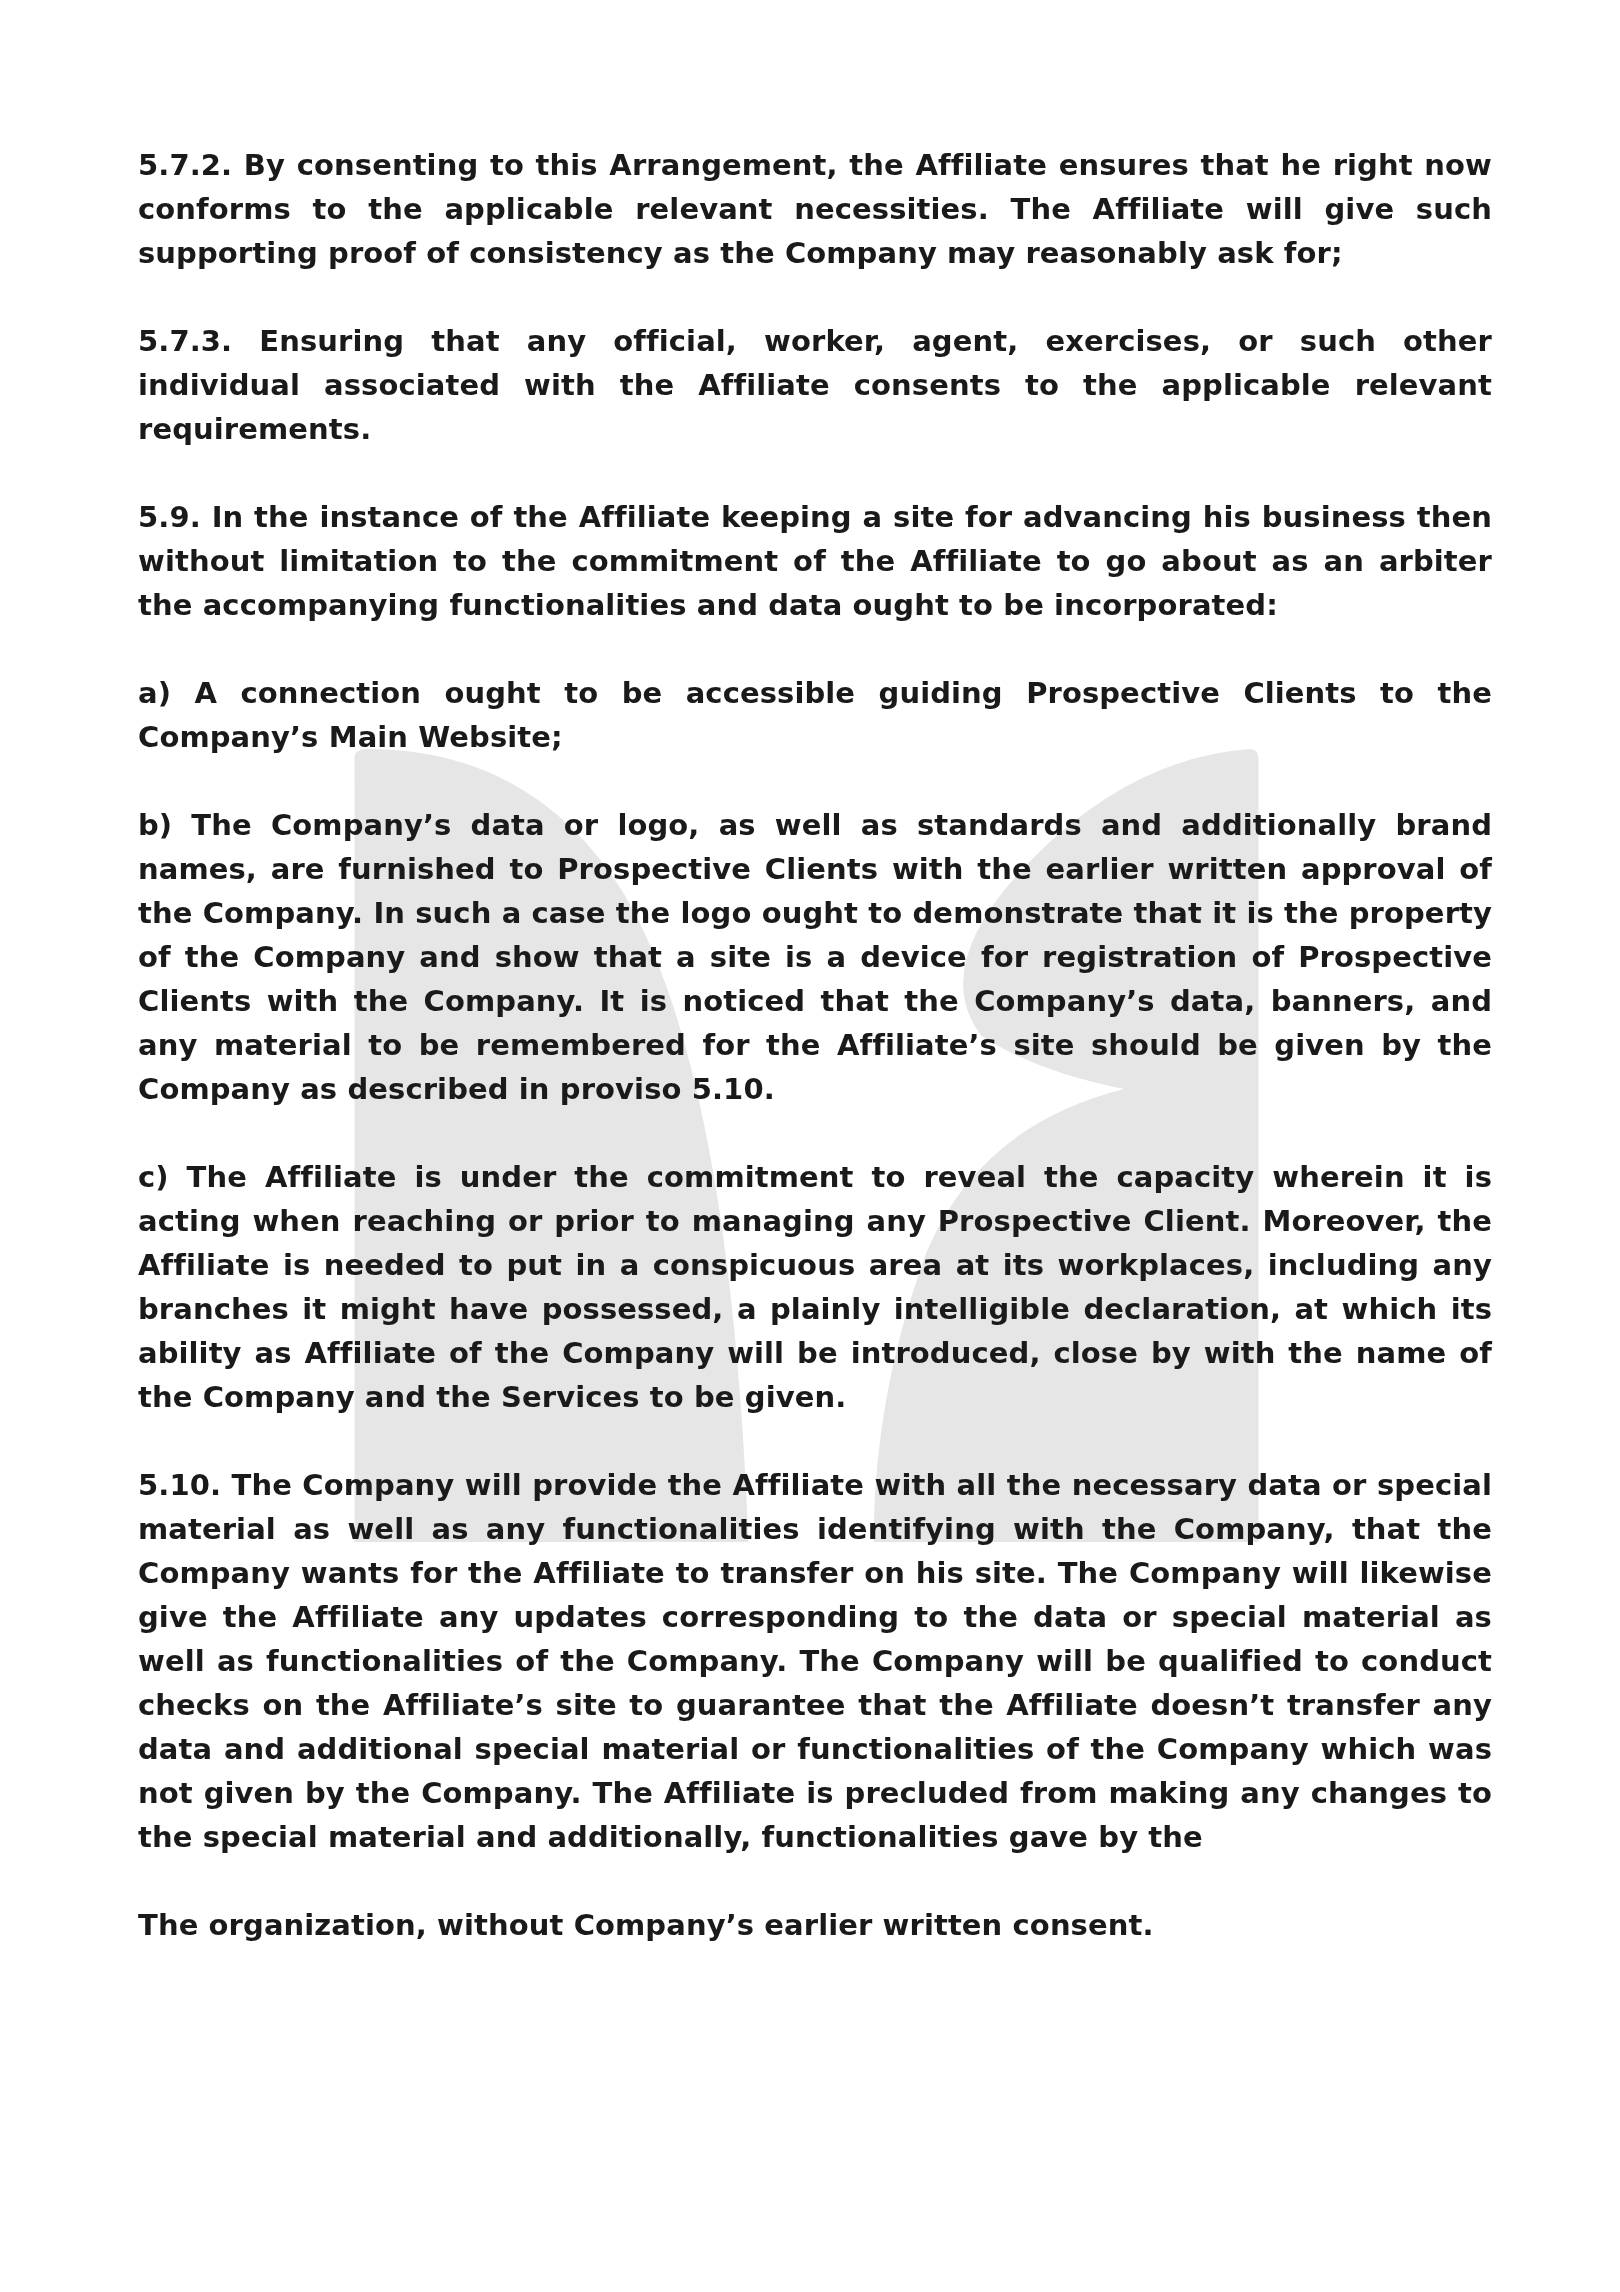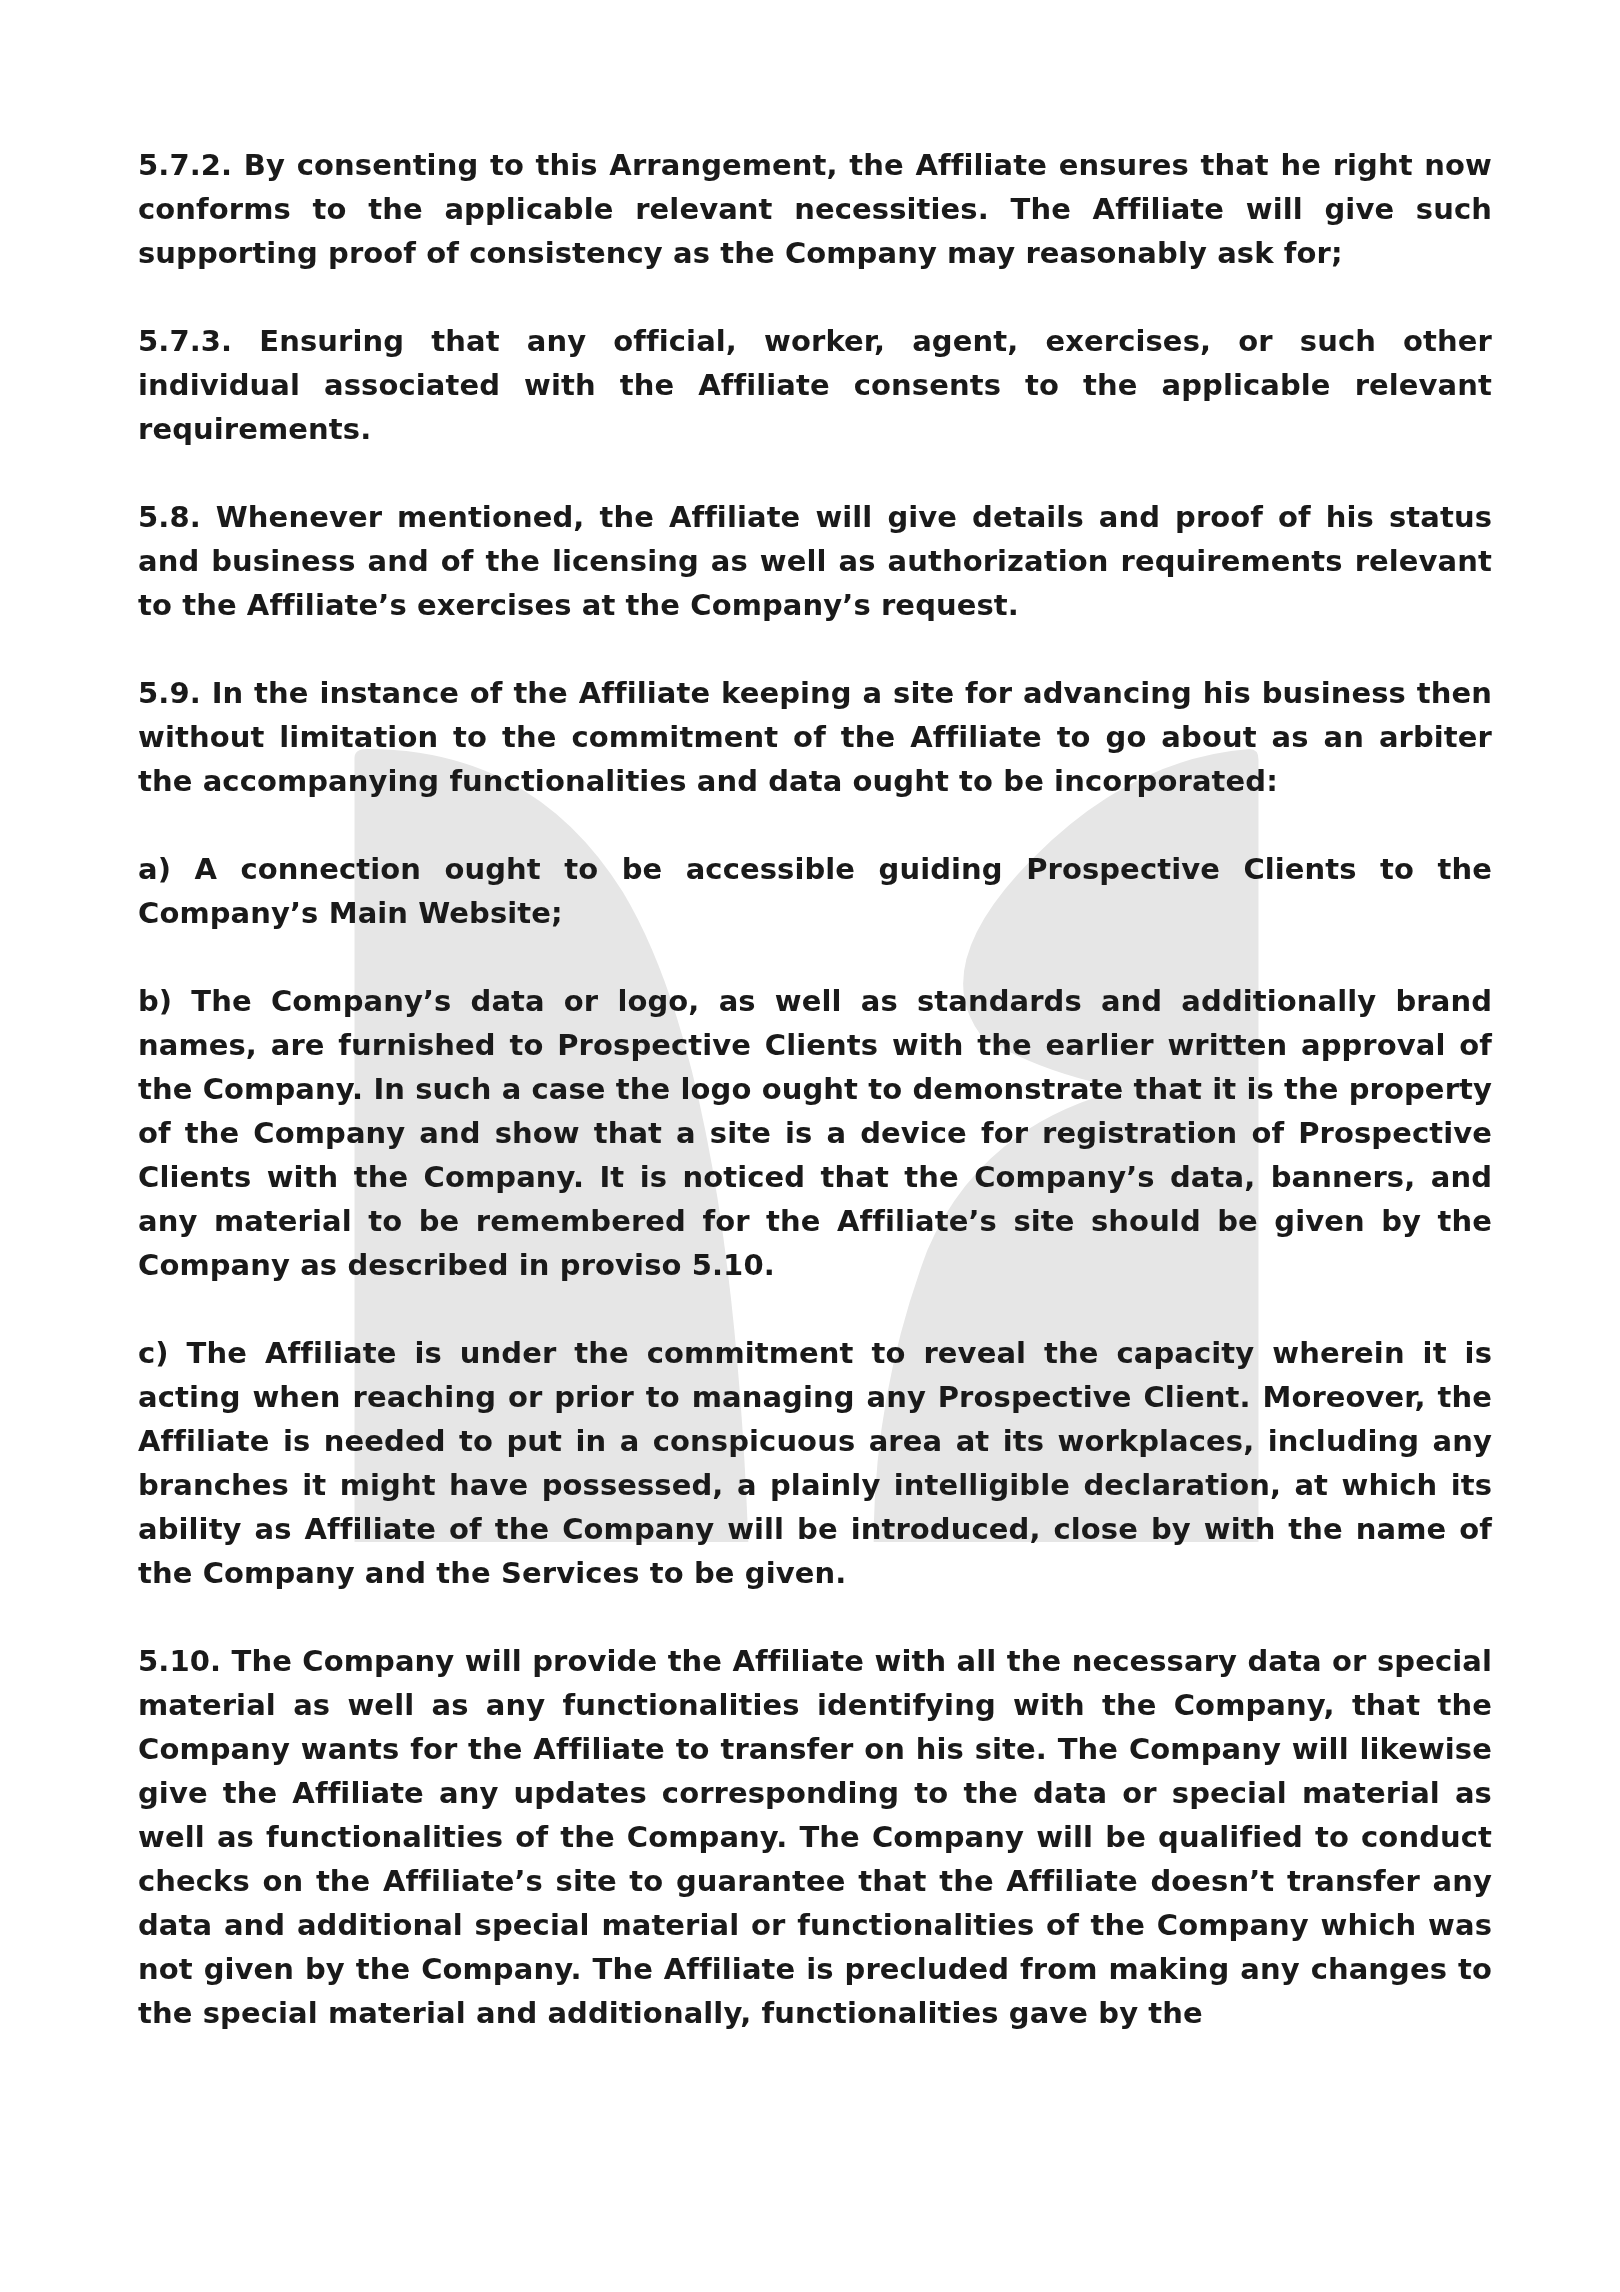--- a/index.html
+++ b/index.html
@@ -33,20 +33,20 @@
   <path id="wm-left" d="M0,10 Q0,0 14,0 Q200,0 300,160 Q420,360 440,886 L0,886 Z" fill="#e6e6e6"></path>
 
   <path id="wm-right" d="M1000,0 Q1010,0 1010,12 L1010,886 L580,886 Q580,720 640,560
            Q700,420 860,380 Q760,360 700,320
            Q640,240 760,120 Q870,10 1000,0 Z" fill="#e6e6e6"></path>
 </svg>
 
 <div class="page">
   <p class="para">5.7.2. By consenting to this Arrangement, the Affiliate ensures that he right now conforms to the applicable relevant necessities. The Affiliate will give such supporting proof of consistency as the Company may reasonably ask for;</p>
   <p class="para">5.7.3. Ensuring that any official, worker, agent, exercises, or such other individual associated with the Affiliate consents to the applicable relevant requirements.</p>
-  <p class="para">5.8. Whenever mentioned, the Affiliate will give details and proof of his status and business and of the licensing as well as authorization requirements relevant to the Affiliate’s exercises at the Company’s request.</p>
   <p class="para">5.9. In the instance of the Affiliate keeping a site for advancing his business then without limitation to the commitment of the Affiliate to go about as an arbiter the accompanying functionalities and data ought to be incorporated:</p>
   <p class="para">a) A connection ought to be accessible guiding Prospective Clients to the Company’s Main Website;</p>
   <p class="para">b) The Company’s data or logo, as well as standards and additionally brand names, are furnished to Prospective Clients with the earlier written approval of the Company. In such a case the logo ought to demonstrate that it is the property of the Company and show that a site is a device for registration of Prospective Clients with the Company. It is noticed that the Company’s data, banners, and any material to be remembered for the Affiliate’s site should be given by the Company as described in proviso 5.10.</p>
   <p class="para">c) The Affiliate is under the commitment to reveal the capacity wherein it is acting when reaching or prior to managing any Prospective Client. Moreover, the Affiliate is needed to put in a conspicuous area at its workplaces, including any branches it might have possessed, a plainly intelligible declaration, at which its ability as Affiliate of the Company will be introduced, close by with the name of the Company and the Services to be given.</p>
   <p class="para">5.10. The Company will provide the Affiliate with all the necessary data or special material as well as any functionalities identifying with the Company, that the Company wants for the Affiliate to transfer on his site. The Company will likewise give the Affiliate any updates corresponding to the data or special material as well as functionalities of the Company. The Company will be qualified to conduct checks on the Affiliate’s site to guarantee that the Affiliate doesn’t transfer any data and additional special material or functionalities of the Company which was not given by the Company. The Affiliate is precluded from making any changes to the special material and additionally, functionalities gave by the</p>
+  <p class="para">The organization, without Company’s earlier written consent.</p>
 </div>
 
 
 </body></html>

